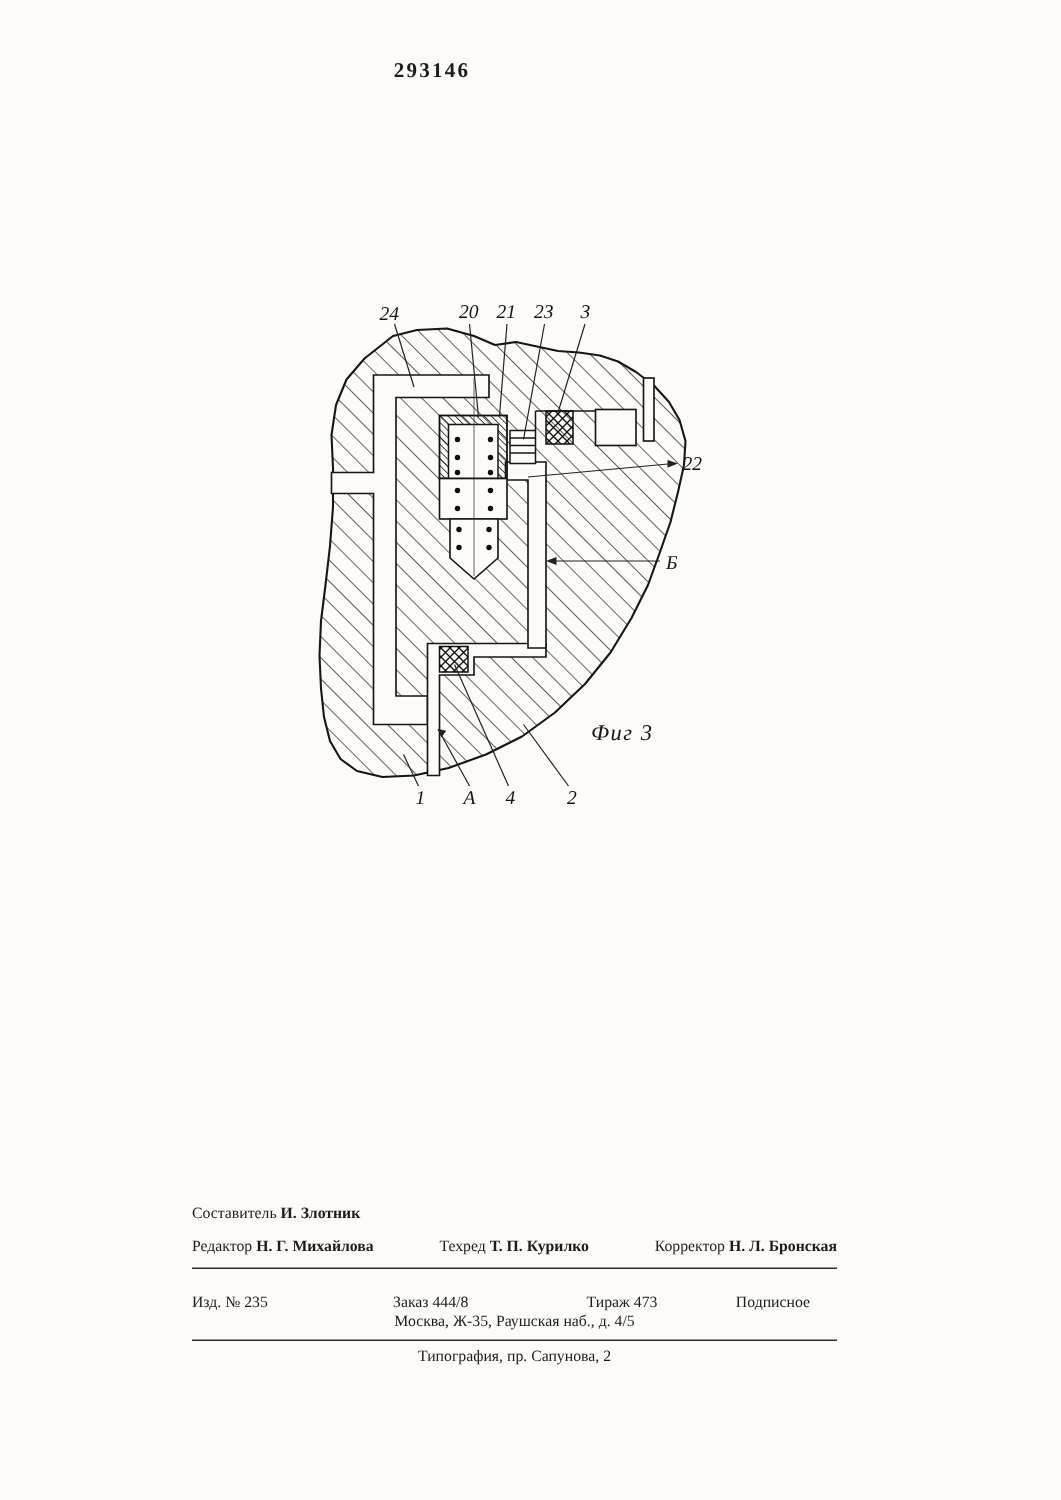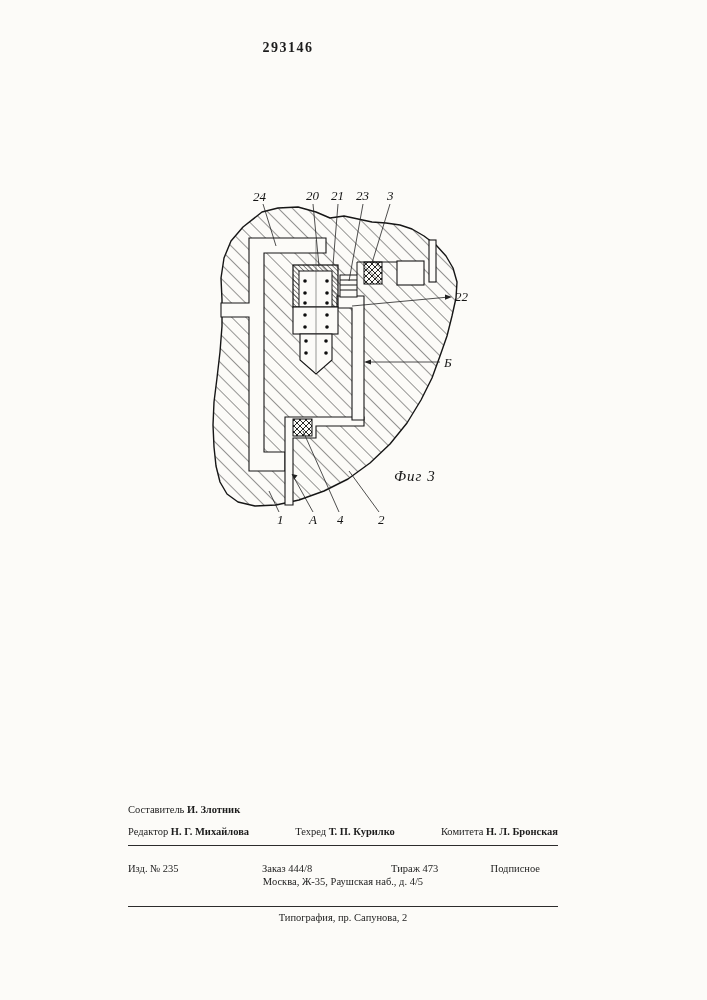--- a/index.html
+++ b/index.html
@@ -11,40 +11,40 @@
     font-family:"Liberation Serif", serif;
     color:#1c1c1c;
     overflow:hidden;
   }
   .patent-number{
     position:absolute; top:40px; left:0; width:578px;
     text-align:center;
     font-size:14px; font-weight:bold; letter-spacing:1.5px;
     transform:translateX(-1px);
   }
-  .drawing-wrap{position:absolute; left:200px; top:180px; width:280px; height:355px;}
+  .drawing-wrap{position:absolute; left:200px; top:192px; width:280px; height:355px;}
   svg{display:block;}
   svg text{font-family:"Liberation Serif", serif; font-style:italic; font-size:13px; fill:#151515;}
   svg text.fig-caption{font-size:15px; letter-spacing:1px;}
   .footer{
     position:absolute; left:128px; top:804px; width:430px;
     font-size:10.5px; line-height:12px;
   }
   .footer .row-compiler{text-align:left; margin-bottom:10px;}
   .footer .row-roles{
     display:flex; justify-content:space-between;
     padding-bottom:7px; border-bottom:1px solid #2c2c2c;
   }
   .footer .row-edition{position:relative; height:12px; margin-top:17px;}
   .footer .row-edition span{position:absolute; top:0; white-space:nowrap;}
   .footer .pos-a{left:0;} .footer .pos-b{left:134px;} .footer .pos-c{left:263px;text-align:center;} .footer .pos-d{right:18px;}
   .footer .row-org{text-align:center; word-spacing:3px; margin-top:1px; white-space:nowrap;}
   .footer .row-addr{
     text-align:center; margin-top:1px;
-    padding-bottom:18px; border-bottom:1px solid #2c2c2c;
+    padding-bottom:5px; border-bottom:1px solid #2c2c2c;
   }
   .footer .row-printer{text-align:center; margin-top:5px;}
   b{font-weight:bold;}
 </style>
 </head>
 <body>
 
 <div class="sheet">
 
   <div class="patent-number">293146</div>
@@ -159,21 +159,21 @@
   </div>
 
   <div class="footer">
     <div class="row-compiler">
       <span>Составитель</span>
       <b>И. Злотник</b>
     </div>
     <div class="row-roles">
       <span><span>Редактор</span> <b>Н. Г. Михайлова</b></span>
       <span><span>Техред</span> <b>Т. П. Курилко</b></span>
-      <span><span>Комитета</span> <b>Н. Л. Бронская</b></span>
+      <span><span>Корректор</span> <b>Н. Л. Бронская</b></span>
     </div>
     <div class="row-edition">
       <span class="pos-a">Изд. № 235</span>
       <span class="pos-b">Заказ 444/8</span>
       <span class="pos-c">Тираж 473</span>
       <span class="pos-d">Подписное</span>
     </div>
     <div class="row-addr">Москва, Ж-35, Раушская наб., д. 4/5</div>
     <div class="row-printer">Типография, пр. Сапунова, 2</div>
   </div>

